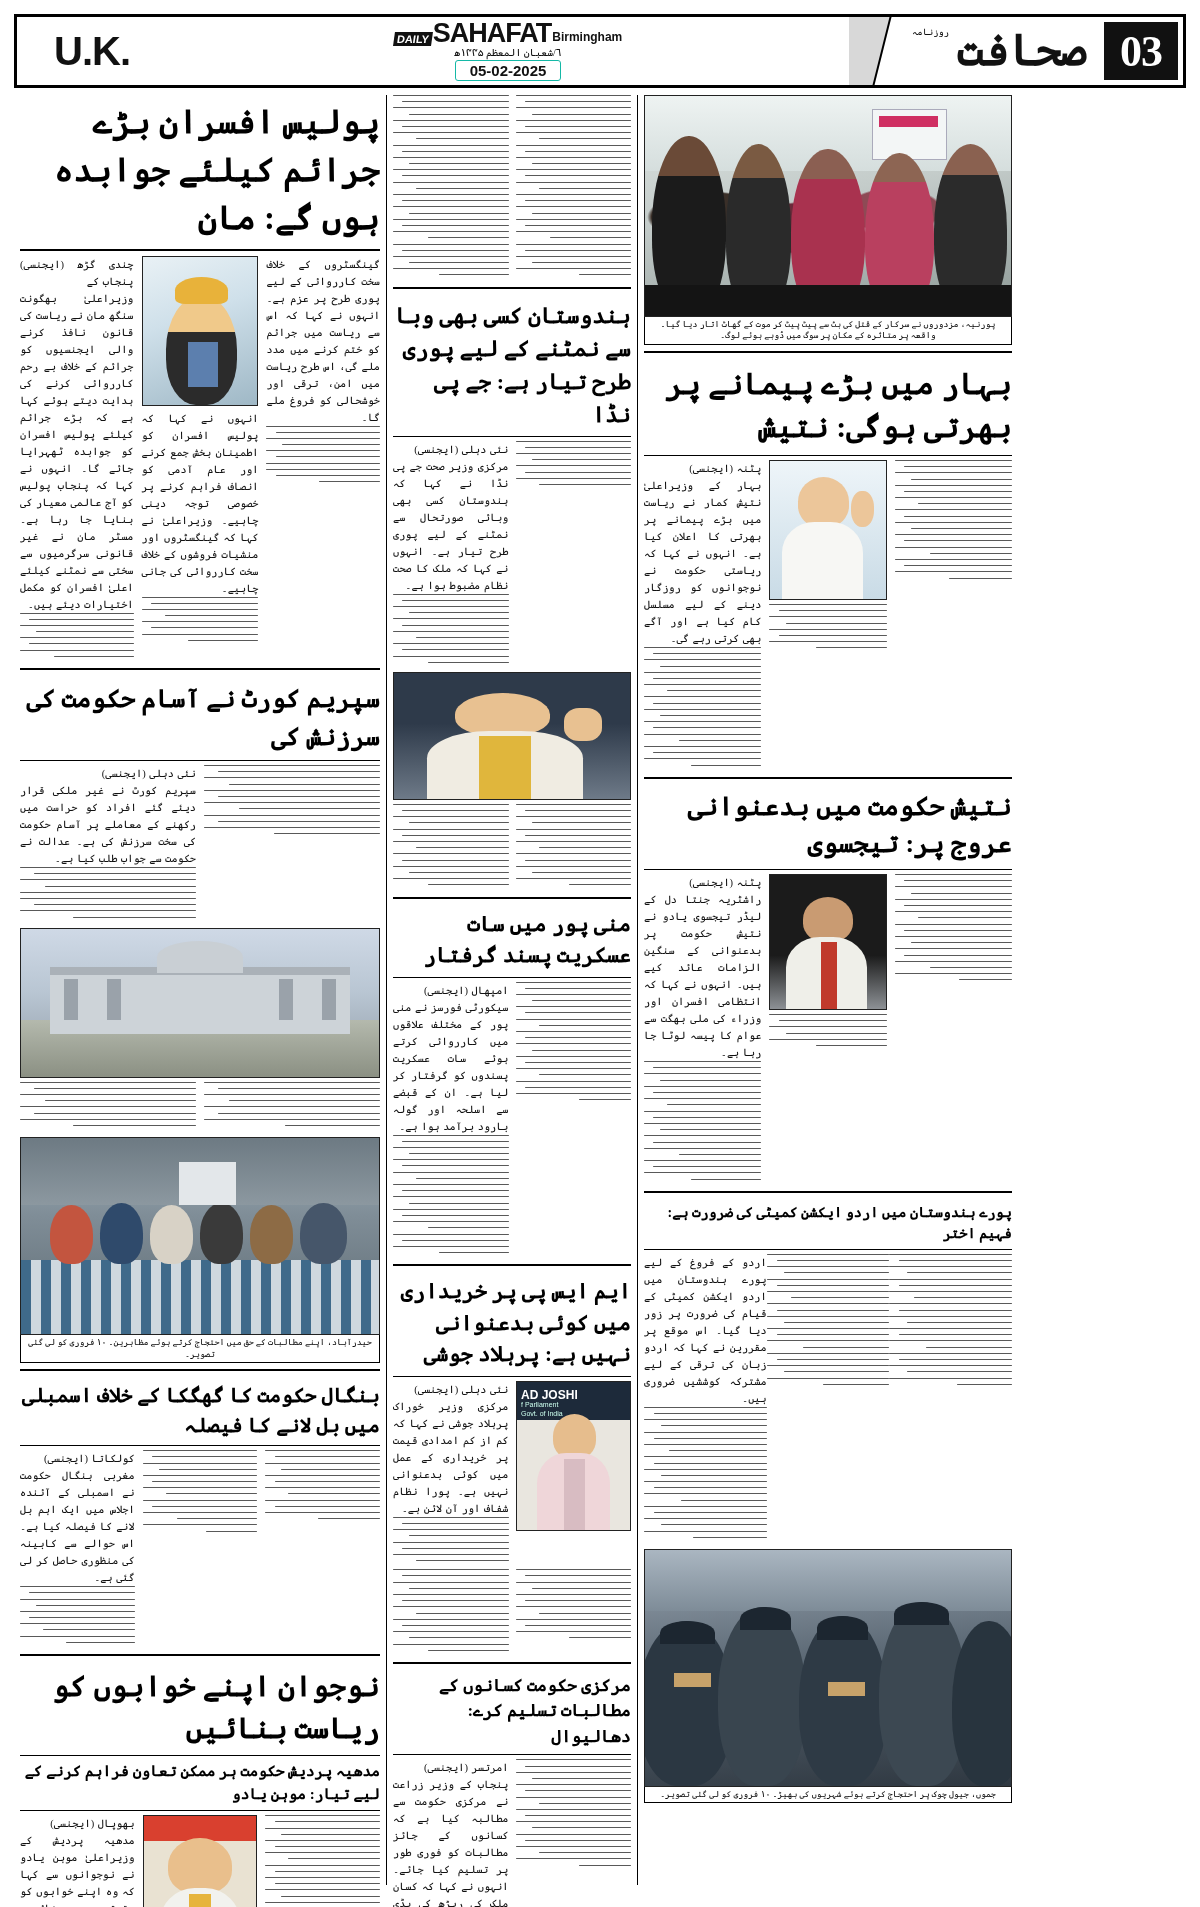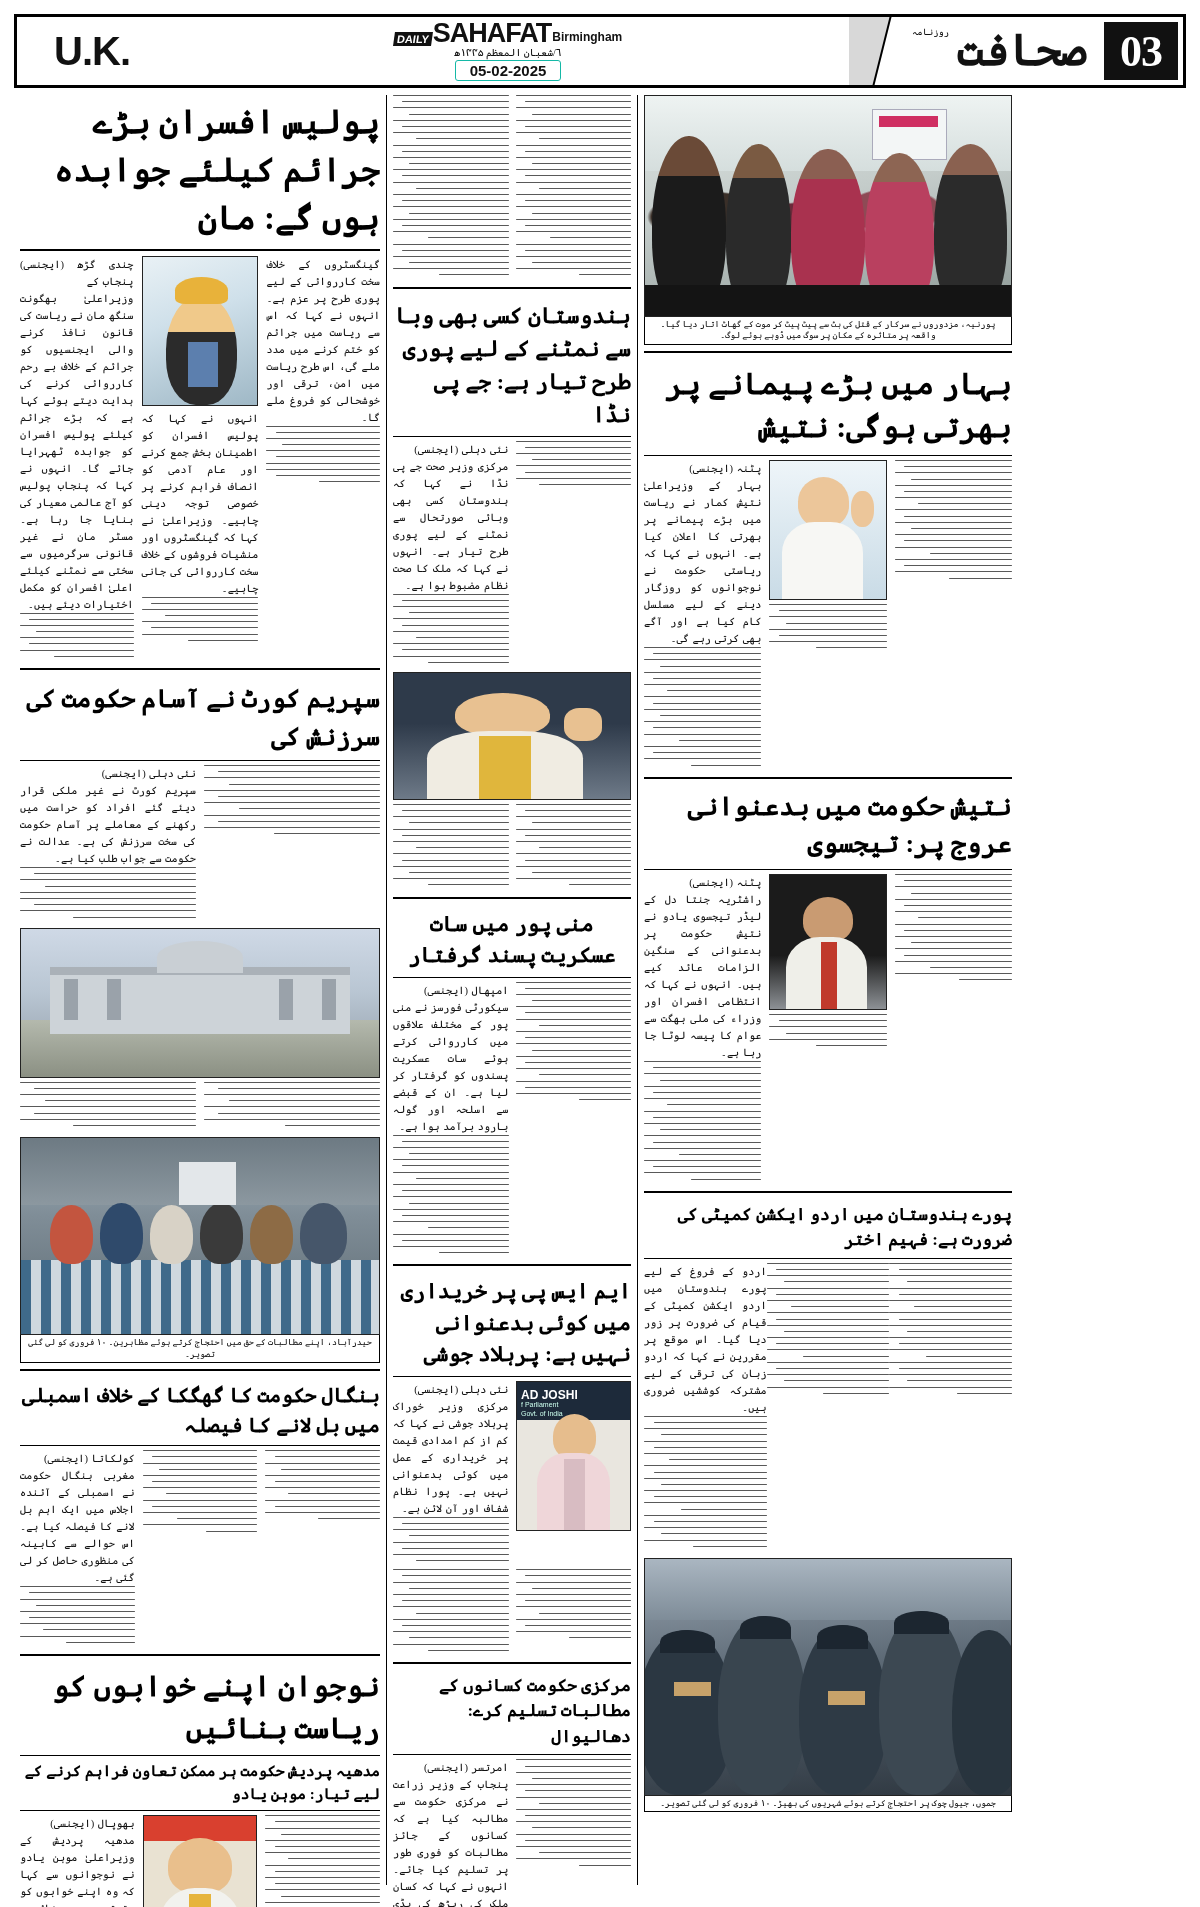--- a/index.html
+++ b/index.html
@@ -593,21 +593,21 @@
                 <i class="s100"></i>
                 <i class="s54"></i>
             </div>
           </div>
         </div>
       </div>
 
       <div class="rule"></div>
 
       <div>
-        <div class="ur-h2" style="font-size:21px;text-align:center;">منی پور میں سات عسکریت پسند گرفتار</div>
+        <div class="ur-h2" style="font-size:21px;">منی پور میں سات عسکریت پسند گرفتار</div>
         <div class="rule-thin"></div>
         <div style="display:flex;flex-direction:row-reverse;gap:7px;">
           <div style="flex:1 1 50%;">
             <div class="ur-body">امپھال (ایجنسی)</div>
             <div class="ur-body">سیکورٹی فورسز نے منی پور کے مختلف علاقوں میں کارروائی کرتے ہوئے سات عسکریت پسندوں کو گرفتار کر لیا ہے۔ ان کے قبضے سے اسلحہ اور گولہ بارود برآمد ہوا ہے۔</div>
             <div class="txtlines">
               <i class="s100"></i>
                 <i class="s92"></i>
                 <i class="s100"></i>
                 <i class="s86"></i>
@@ -925,23 +925,23 @@
                 <i class="s100"></i>
                 <i class="s45"></i>
             </div>
           </div>
         </div>
       </div>
 
       <div class="rule"></div>
 
       <div>
-        <div class="ur-h3" style="font-size:17px;">پورے ہندوستان میں اردو ایکشن کمیٹی کی ضرورت ہے: فہیم اختر</div>
+        <div class="ur-h3" style="font-size:14px;">پورے ہندوستان میں اردو ایکشن کمیٹی کی ضرورت ہے: فہیم اختر</div>
         <div class="rule-thin"></div>
-        <div style="display:flex;flex-direction:row-reverse;gap:0;justify-content:center;">
+        <div style="display:flex;flex-direction:row-reverse;gap:0;">
           <div style="flex:1 1 33%;">
             <div class="ur-body">اردو کے فروغ کے لیے پورے ہندوستان میں اردو ایکشن کمیٹی کے قیام کی ضرورت پر زور دیا گیا۔ اس موقع پر مقررین نے کہا کہ اردو زبان کی ترقی کے لیے مشترکہ کوششیں ضروری ہیں۔</div>
             <div class="txtlines">
               <i class="s100"></i>
                 <i class="s92"></i>
                 <i class="s100"></i>
                 <i class="s86"></i>
                 <i class="s100"></i>
               <i class="s92"></i>
                 <i class="s100"></i>

